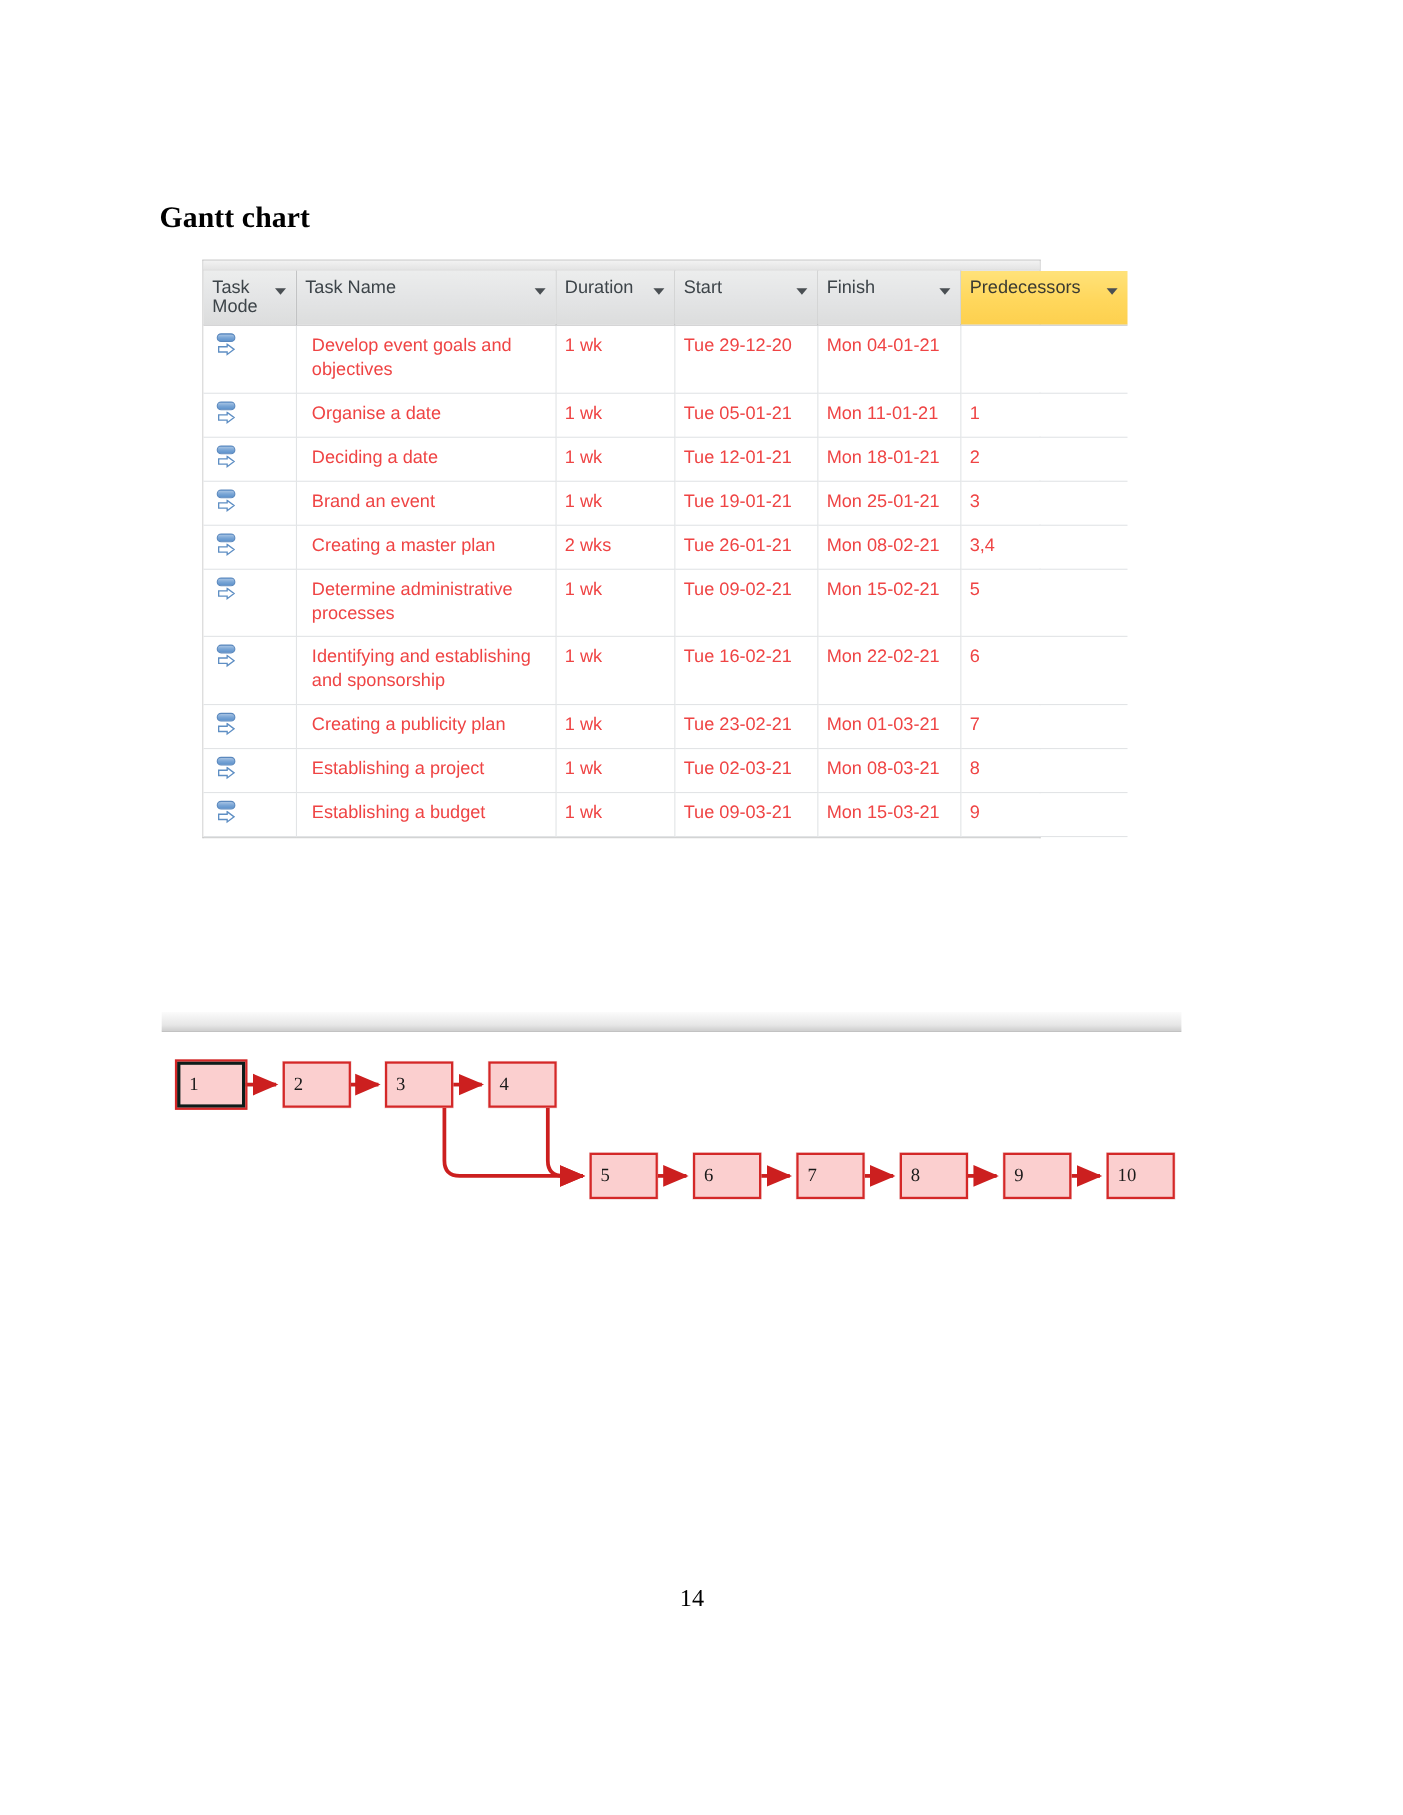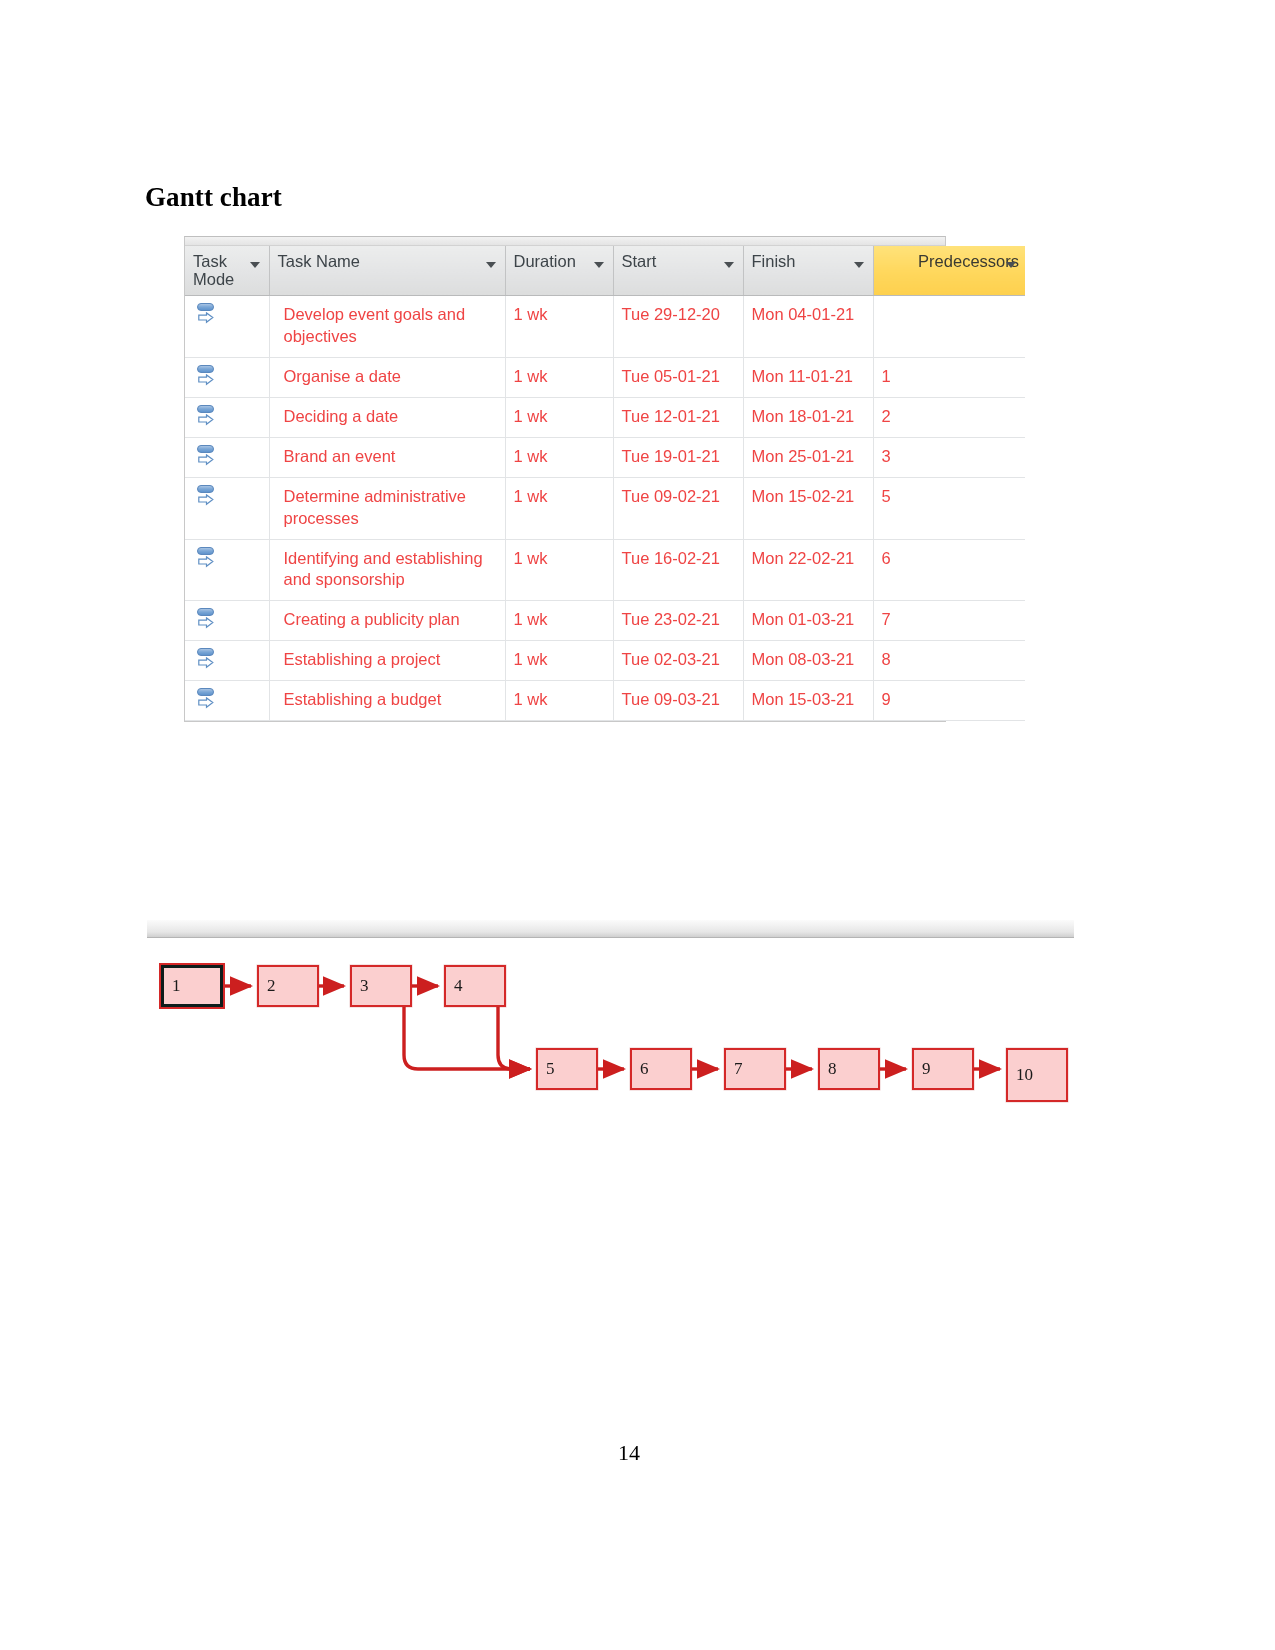--- a/index.html
+++ b/index.html
@@ -65,21 +65,20 @@
     color: #3d4449;
     text-align: left;
     padding: 6px 6px 6px 8px;
     height: 46px;
     position: relative;
     line-height: 1.12;
   }
   .hdr-row th.hl {
     background: linear-gradient(to bottom, #ffe27a 0%, #ffd75c 55%, #fdd04e 100%);
     color: #3a3a32;
-    text-align: right;
   }
   .hdr-row th:last-child { border-right: none; }
   .sort-arrow {
     position: absolute;
     right: 9px;
     top: 16px;
     width: 0; height: 0;
     border-left: 5px solid transparent;
     border-right: 5px solid transparent;
     border-top: 6px solid #4a4f53;
@@ -276,20 +275,35 @@
               <svg class="arw" viewBox="0 0 16 12">
                 <path d="M0.8,3.2 L8.5,3.2 L8.5,0.9 L14.8,5.6 L8.5,10.3 L8.5,8.0 L0.8,8.0 Z" fill="none" stroke="#5f8fc4" stroke-width="1.2" stroke-linejoin="miter"></path>
               </svg>
             </div>
           </td>
           <td class="c-name">Brand an event</td>
           <td>1 wk</td>
           <td>Tue 19-01-21</td>
           <td>Mon 25-01-21</td>
           <td>3</td>
+        </tr>
+        <tr class="body-row">
+          <td class="c-mode">
+            <div class="mode-icon">
+              <div class="bar"></div>
+              <svg class="arw" viewBox="0 0 16 12">
+                <path d="M0.8,3.2 L8.5,3.2 L8.5,0.9 L14.8,5.6 L8.5,10.3 L8.5,8.0 L0.8,8.0 Z" fill="none" stroke="#5f8fc4" stroke-width="1.2" stroke-linejoin="miter"></path>
+              </svg>
+            </div>
+          </td>
+          <td class="c-name">Creating a master plan</td>
+          <td>2 wks</td>
+          <td>Tue 26-01-21</td>
+          <td>Mon 08-02-21</td>
+          <td>3,4</td>
         </tr>
         <tr class="body-row">
           <td class="c-mode">
             <div class="mode-icon">
               <div class="bar"></div>
               <svg class="arw" viewBox="0 0 16 12">
                 <path d="M0.8,3.2 L8.5,3.2 L8.5,0.9 L14.8,5.6 L8.5,10.3 L8.5,8.0 L0.8,8.0 Z" fill="none" stroke="#5f8fc4" stroke-width="1.2" stroke-linejoin="miter"></path>
               </svg>
             </div>
           </td>
@@ -403,19 +417,19 @@
       </div>
       <div class="node" style="left: 577px; top: 128px; width: 62px; height: 42px;">
         <span>7</span>
       </div>
       <div class="node" style="left: 671px; top: 128px; width: 62px; height: 42px;">
         <span>8</span>
       </div>
       <div class="node" style="left: 765px; top: 128px; width: 62px; height: 42px;">
         <span>9</span>
       </div>
-      <div class="node" style="left: 859px; top: 128px; width: 62px; height: 54px;">
+      <div class="node" style="left: 859px; top: 128px; width: 62px; height: 42px;">
         <span>10</span>
       </div>
     </div>
 </div>
 
 <div id="page-number">14</div>
 
 </body></html>

